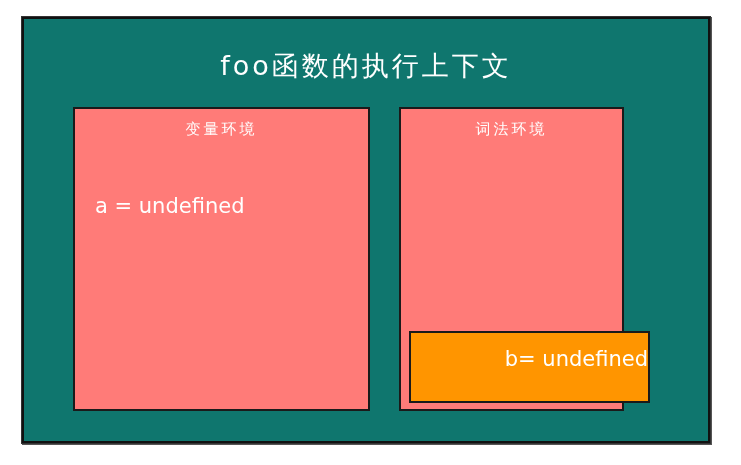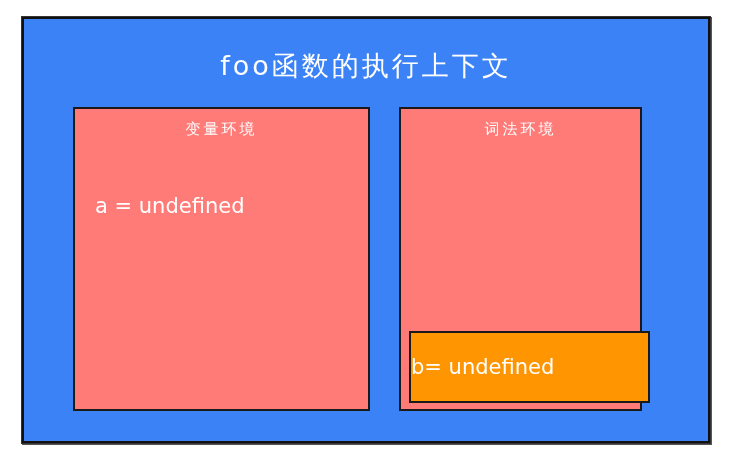--- a/index.html
+++ b/index.html
@@ -13,21 +13,21 @@
       position: relative;
       overflow: hidden;
       font-family: "DejaVu Sans", sans-serif;
     }
     .outer {
       position: absolute;
       left: 22px;
       top: 17px;
       width: 688px;
       height: 426px;
-      background: #3b82f6;
+      background: #0f766e;
       border: 2px solid #111111;
       box-shadow: 0 0 0 1px #333333, 1px 1px 0 1px #555555;
       box-sizing: border-box;
     }
     .title {
       position: absolute;
       left: 0;
       right: 0;
       top: 30px;
       text-align: center;
@@ -44,21 +44,21 @@
     }
     .panel-var {
       left: 49px;
       top: 88px;
       width: 297px;
       height: 304px;
     }
     .panel-lex {
       left: 375px;
       top: 88px;
-      width: 243px;
+      width: 225px;
       height: 304px;
     }
     .panel-title {
       position: absolute;
       left: 0;
       right: 0;
       top: 10px;
       text-align: center;
       color: #ffffff;
       font-size: 15px;
@@ -81,22 +81,22 @@
       top: 222px;
       width: 241px;
       height: 72px;
       background: #FF9500;
       border: 2px solid #1a1a1a;
       box-sizing: border-box;
     }
     .block .binding {
       left: 0;
       right: 0;
-      top: 21px;
-      text-align: left;
+      top: 13px;
+      text-align: right;
     }
   </style>
 </head>
 <body>
 
 <div class="outer">
   <div class="title">foo函数的执行上下文</div>
 
   <div class="panel panel-var">
     <div class="panel-title">变量环境</div>

